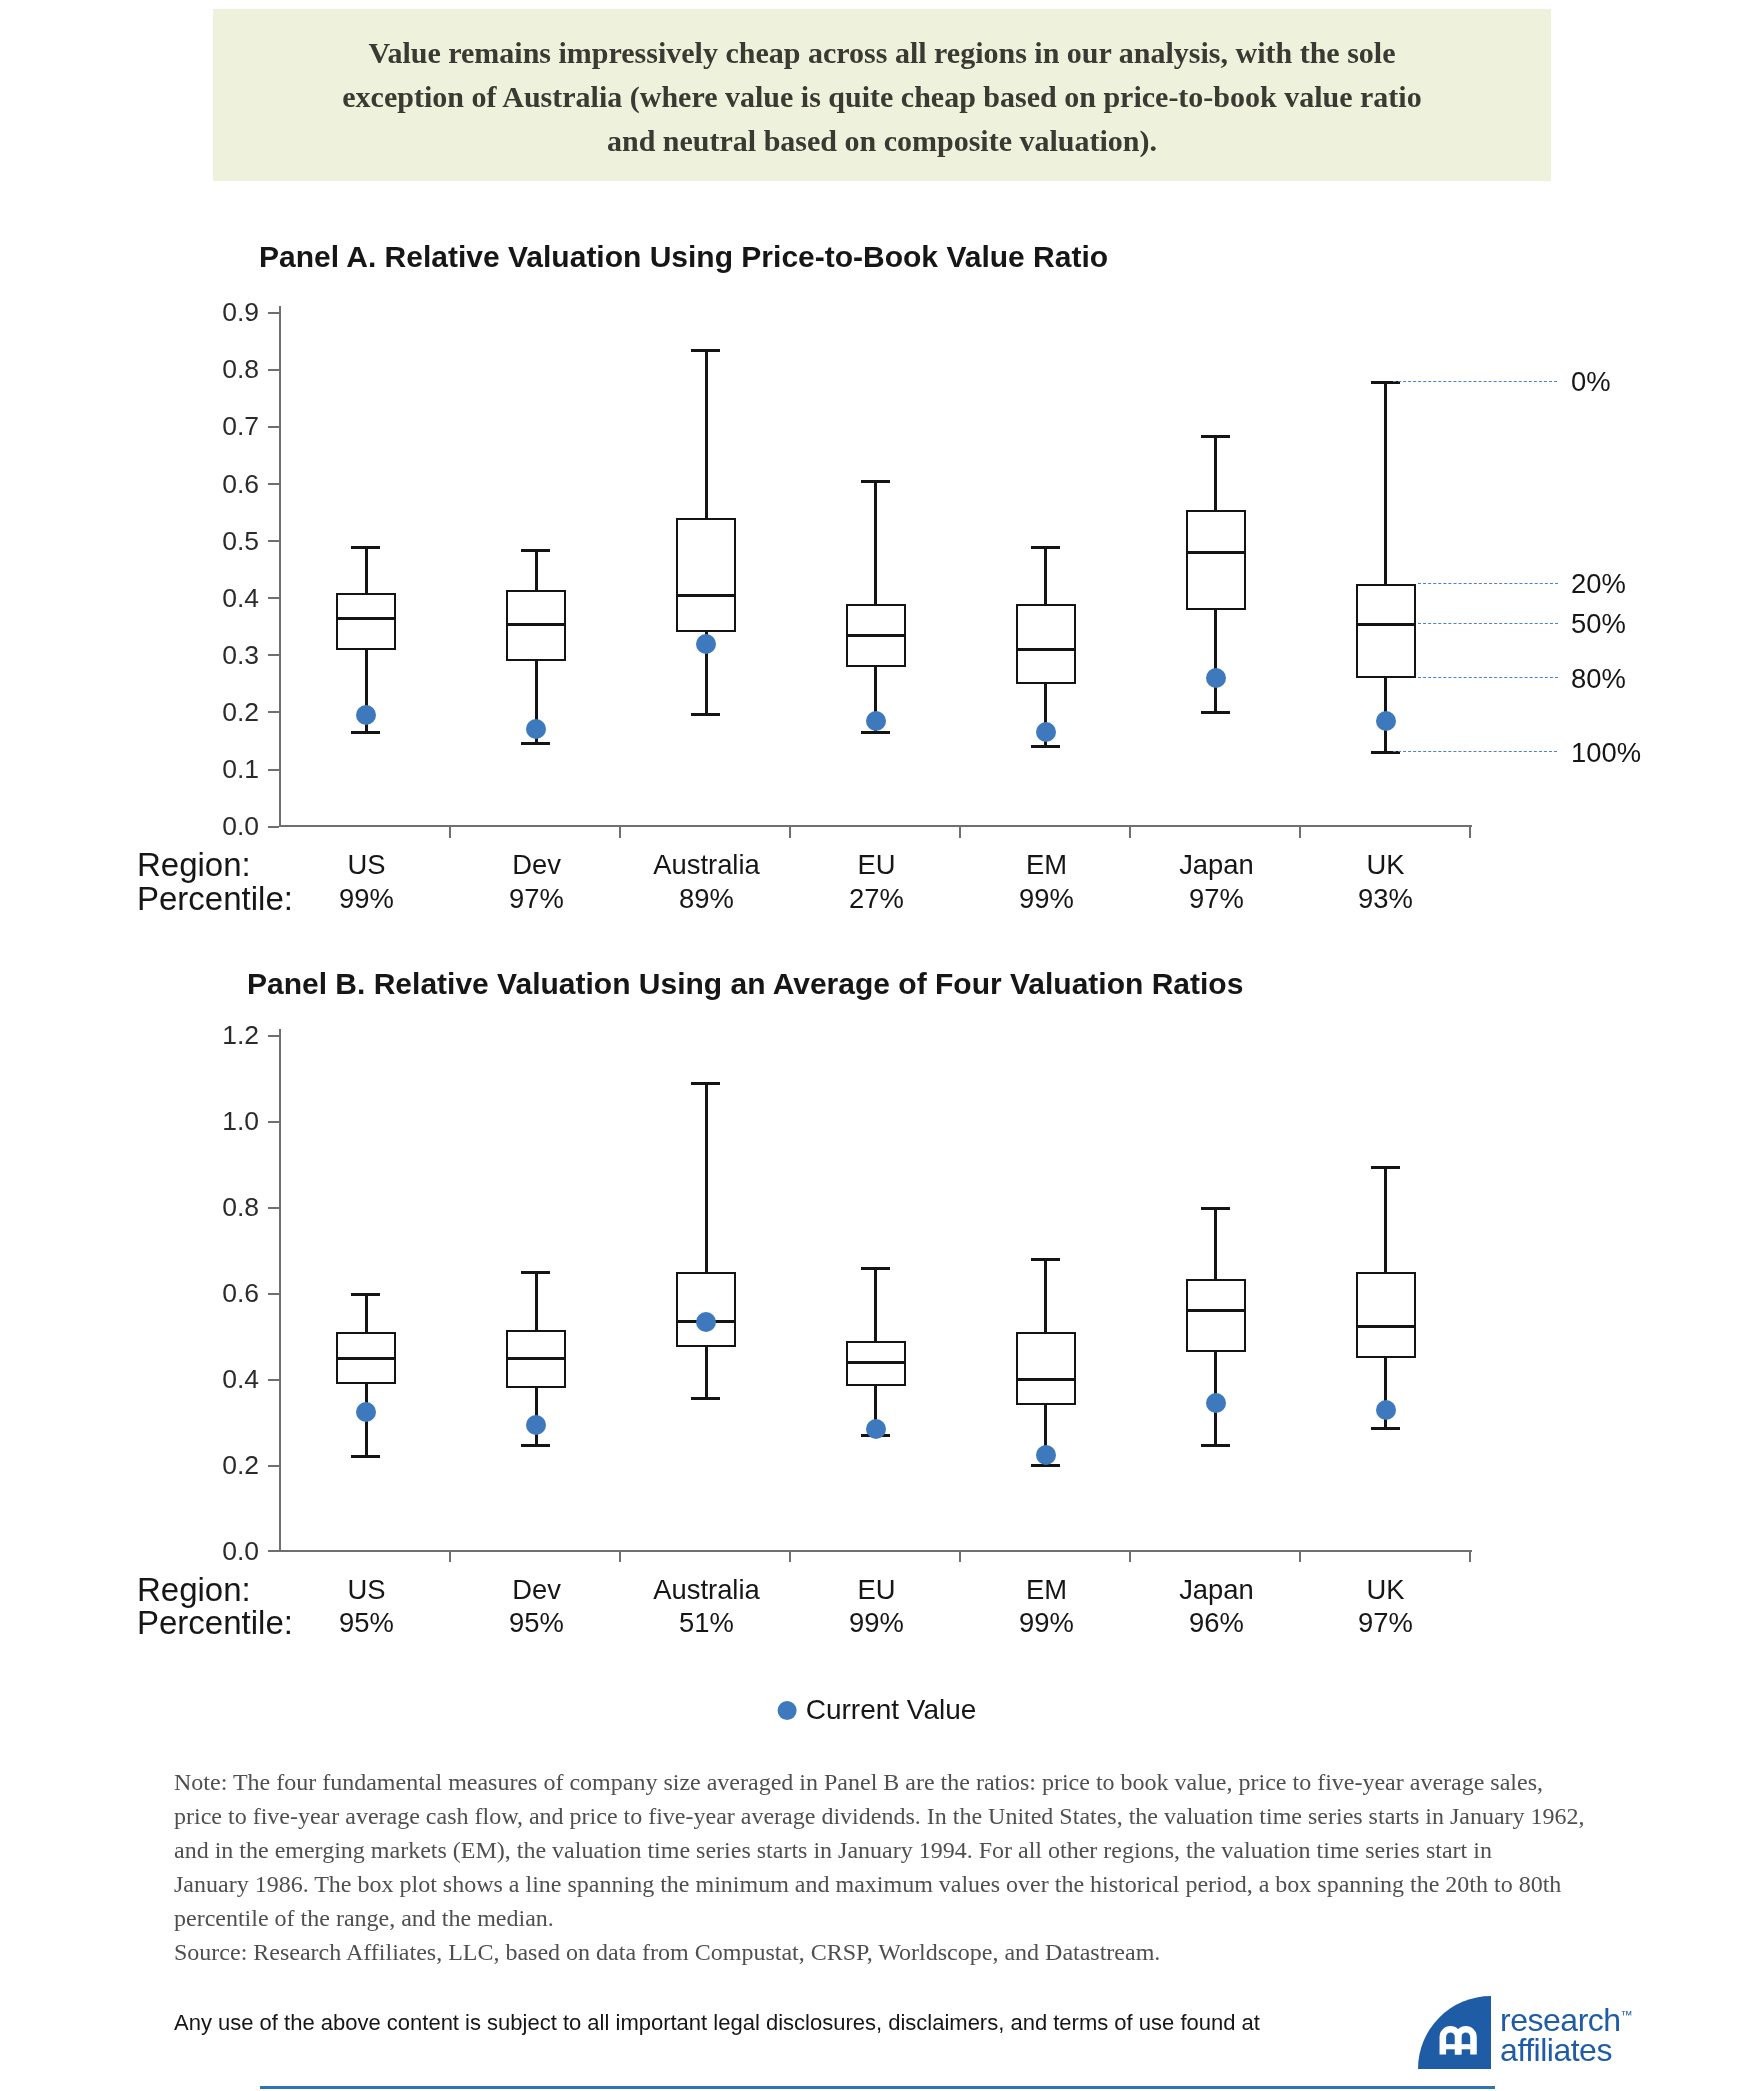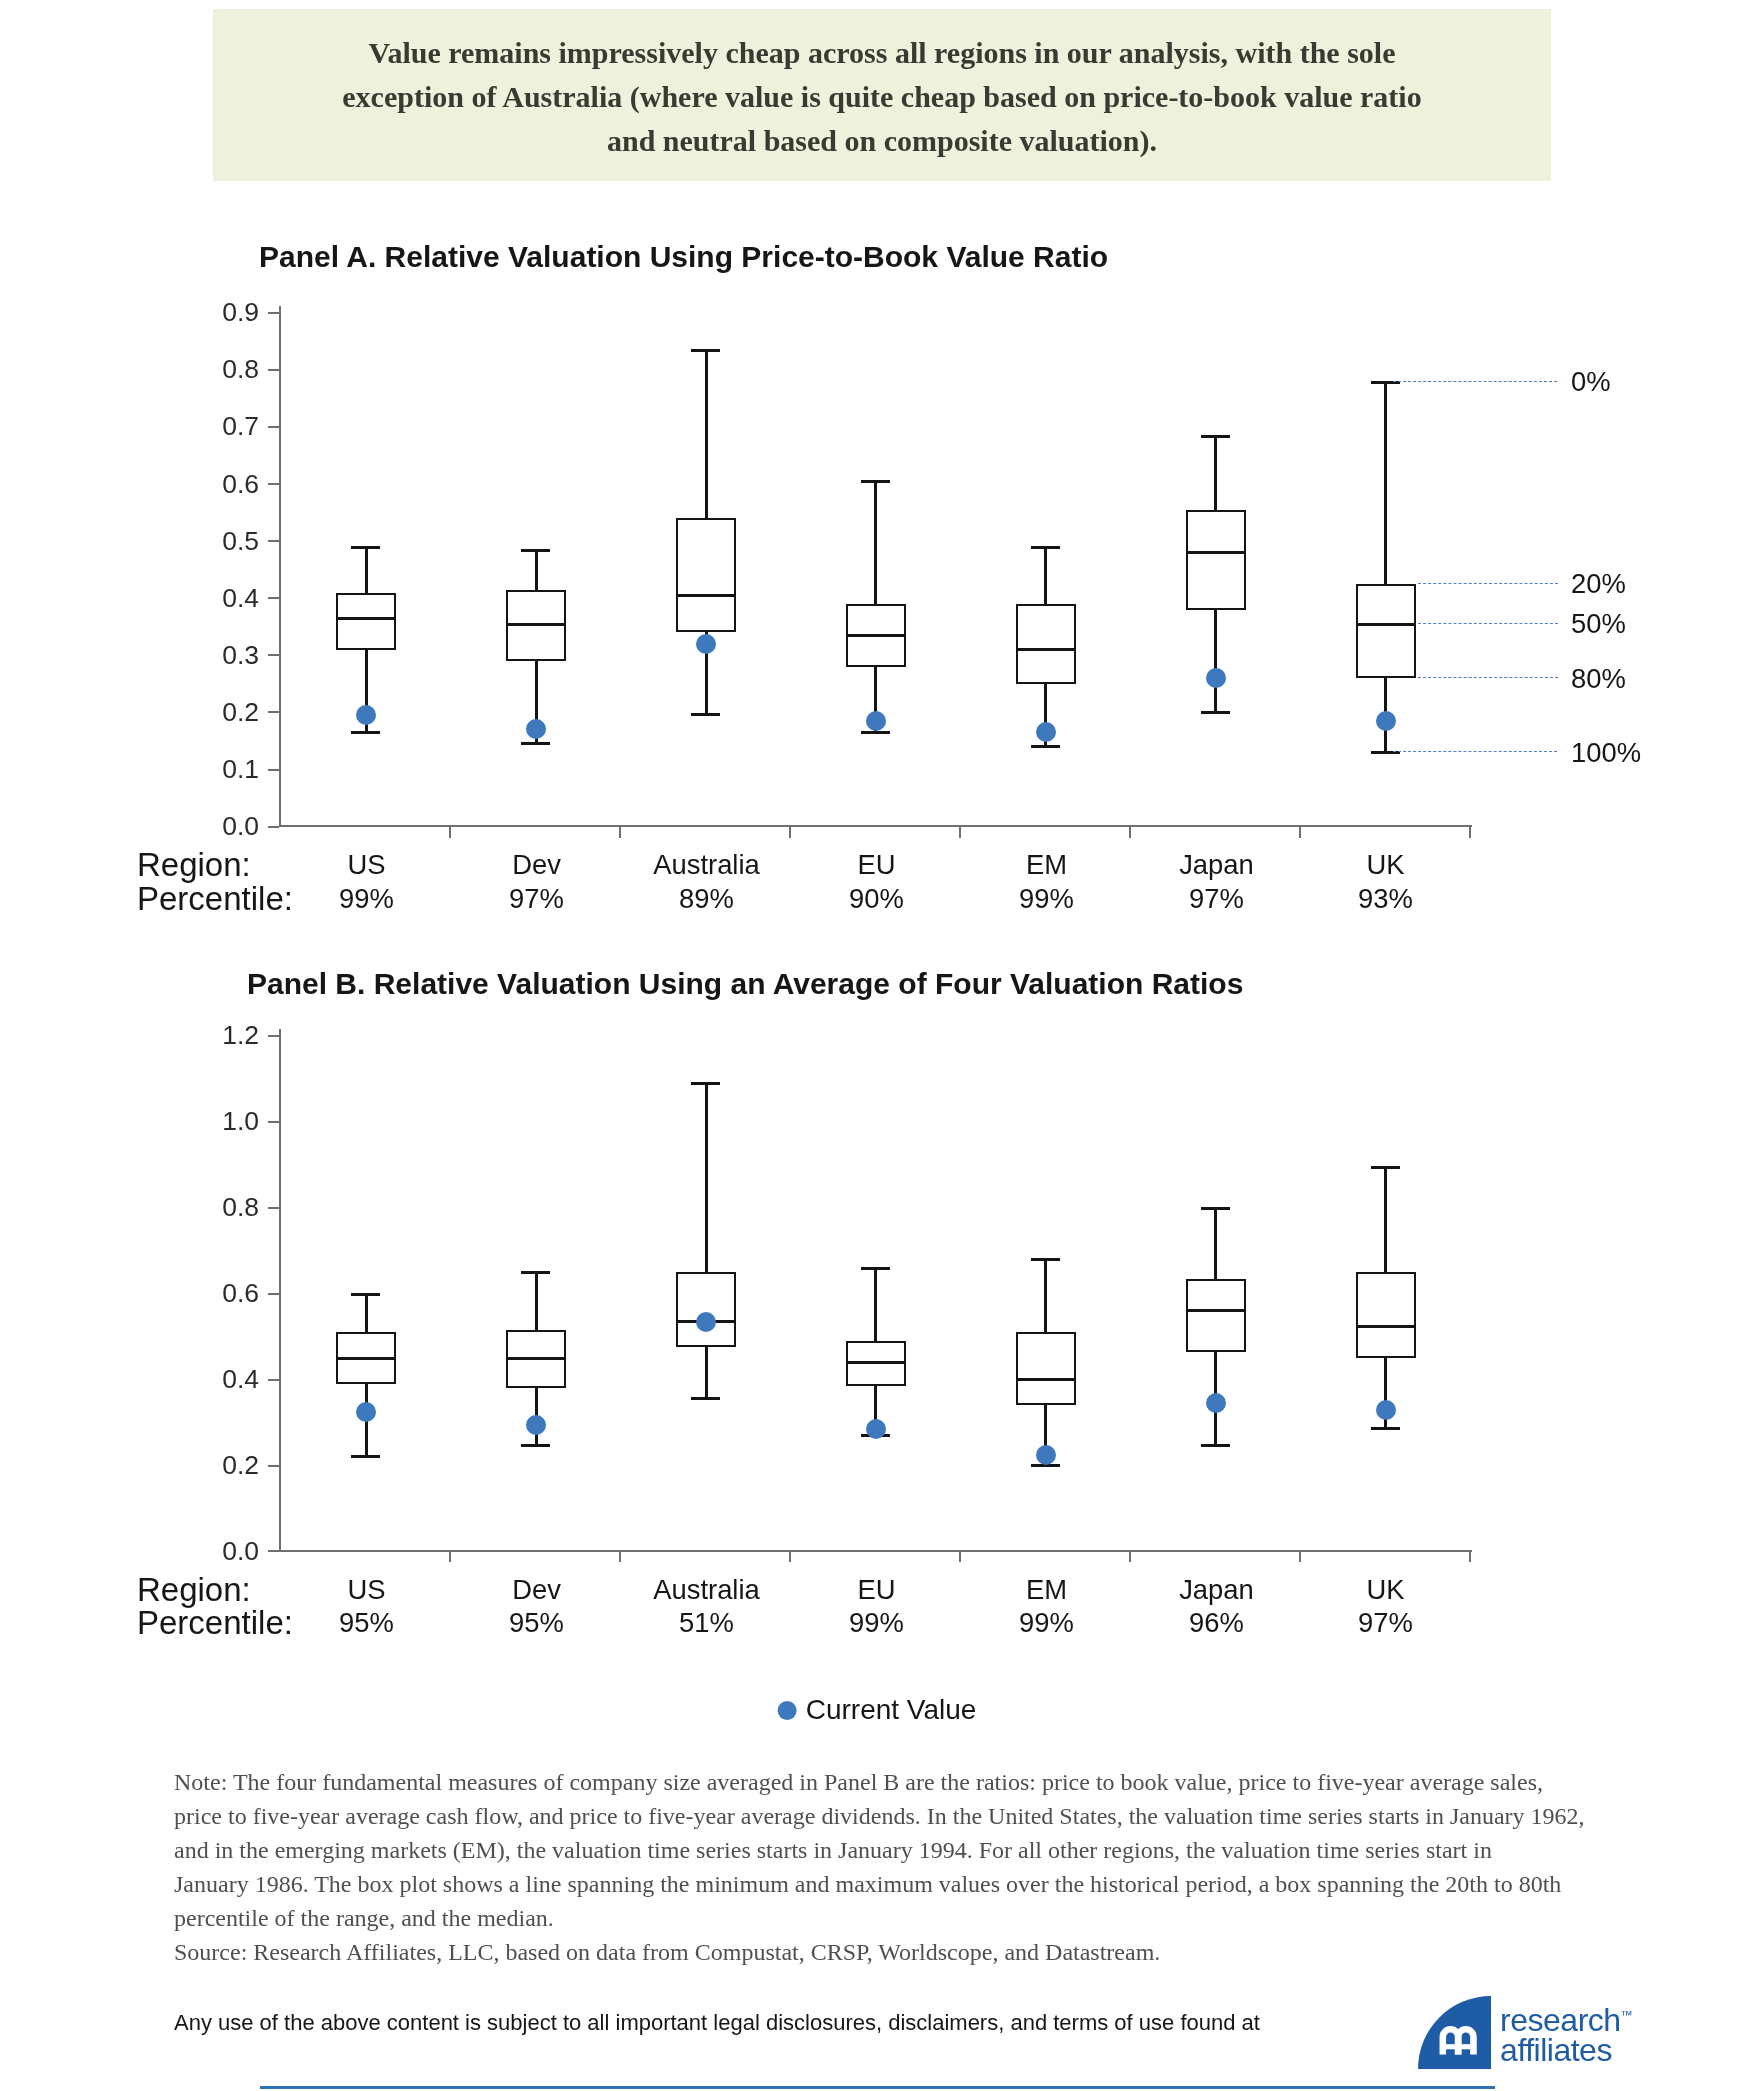--- a/index.html
+++ b/index.html
@@ -251,21 +251,21 @@
   <div class="botrule"></div>
 <div class="rowlab" style="left: 137px; top: 848px;">Region:</div>
     <div class="rowlab" style="left: 137px; top: 882px;">Percentile:</div>
     <div class="cat" style="left: 289px; top: 848px;">US</div>
     <div class="cat" style="left: 289px; top: 882px;">99%</div>
     <div class="cat" style="left: 459px; top: 848px;">Dev</div>
     <div class="cat" style="left: 459px; top: 882px;">97%</div>
     <div class="cat" style="left: 629px; top: 848px;">Australia</div>
     <div class="cat" style="left: 629px; top: 882px;">89%</div>
     <div class="cat" style="left: 799px; top: 848px;">EU</div>
-    <div class="cat" style="left: 799px; top: 882px;">90%</div>
+    <div class="cat" style="left: 799px; top: 882px;">27%</div>
     <div class="cat" style="left: 969px; top: 848px;">EM</div>
     <div class="cat" style="left: 969px; top: 882px;">99%</div>
     <div class="cat" style="left: 1139px; top: 848px;">Japan</div>
     <div class="cat" style="left: 1139px; top: 882px;">97%</div>
     <div class="cat" style="left: 1308px; top: 848px;">UK</div>
     <div class="cat" style="left: 1308px; top: 882px;">93%</div>
     <div class="rowlab" style="left: 137px; top: 1573px;">Region:</div>
     <div class="rowlab" style="left: 137px; top: 1606px;">Percentile:</div>
     <div class="cat" style="left: 289px; top: 1573px;">US</div>
     <div class="cat" style="left: 289px; top: 1606px;">95%</div>

